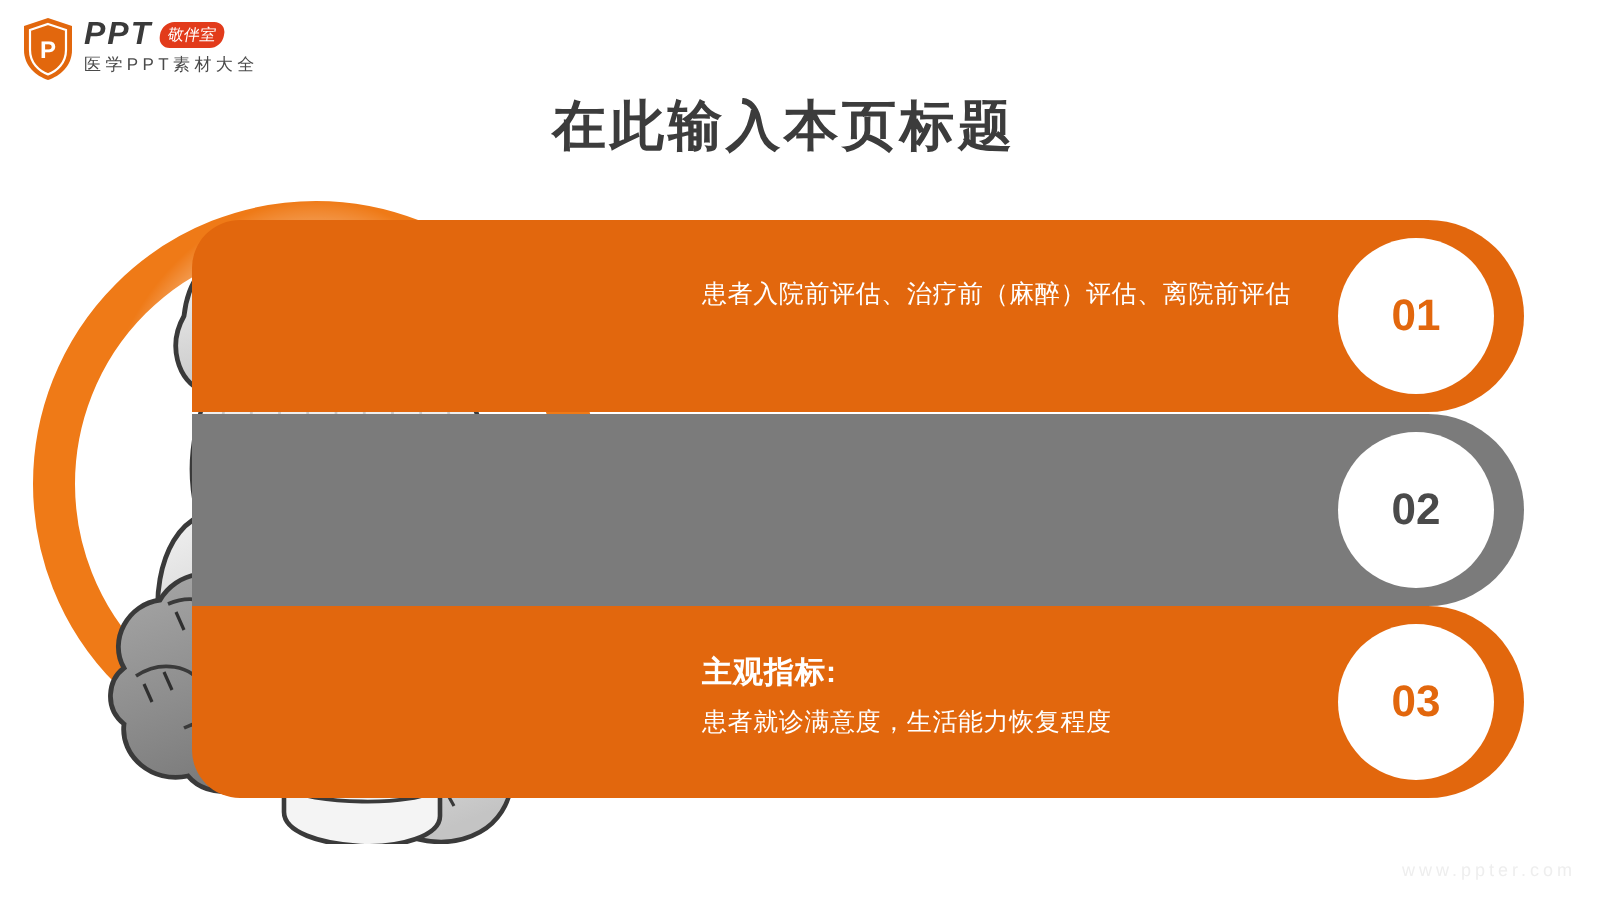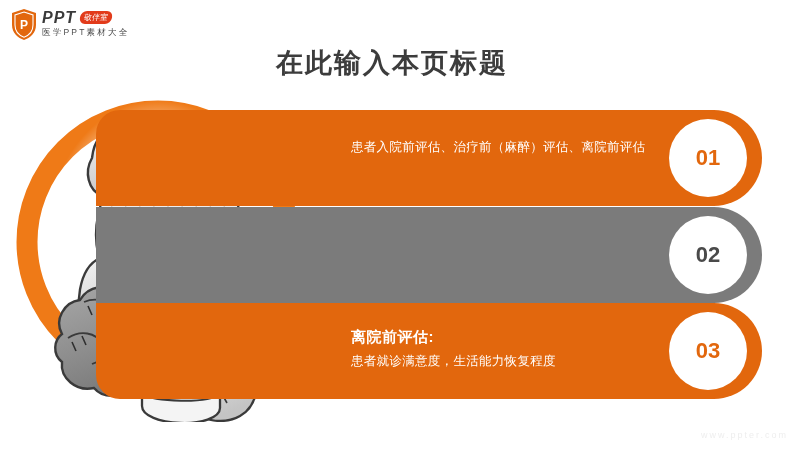--- a/index.html
+++ b/index.html
@@ -315,21 +315,21 @@
     </div>
 
     <div class="row row-2">
       <div class="row-bar"></div>
       <div class="num-circle">02</div>
     </div>
 
     <div class="row row-3">
       <div class="row-bar"></div>
       <div class="row-text">
-        <div class="row-heading">离院前评估:</div>
+        <div class="row-heading">主观指标:</div>
         <div class="row-desc">患者就诊满意度，生活能力恢复程度</div>
       </div>
       <div class="num-circle">03</div>
     </div>
 
   </div>
 
   <div class="watermark">www.ppter.com</div>
 
 </div>

